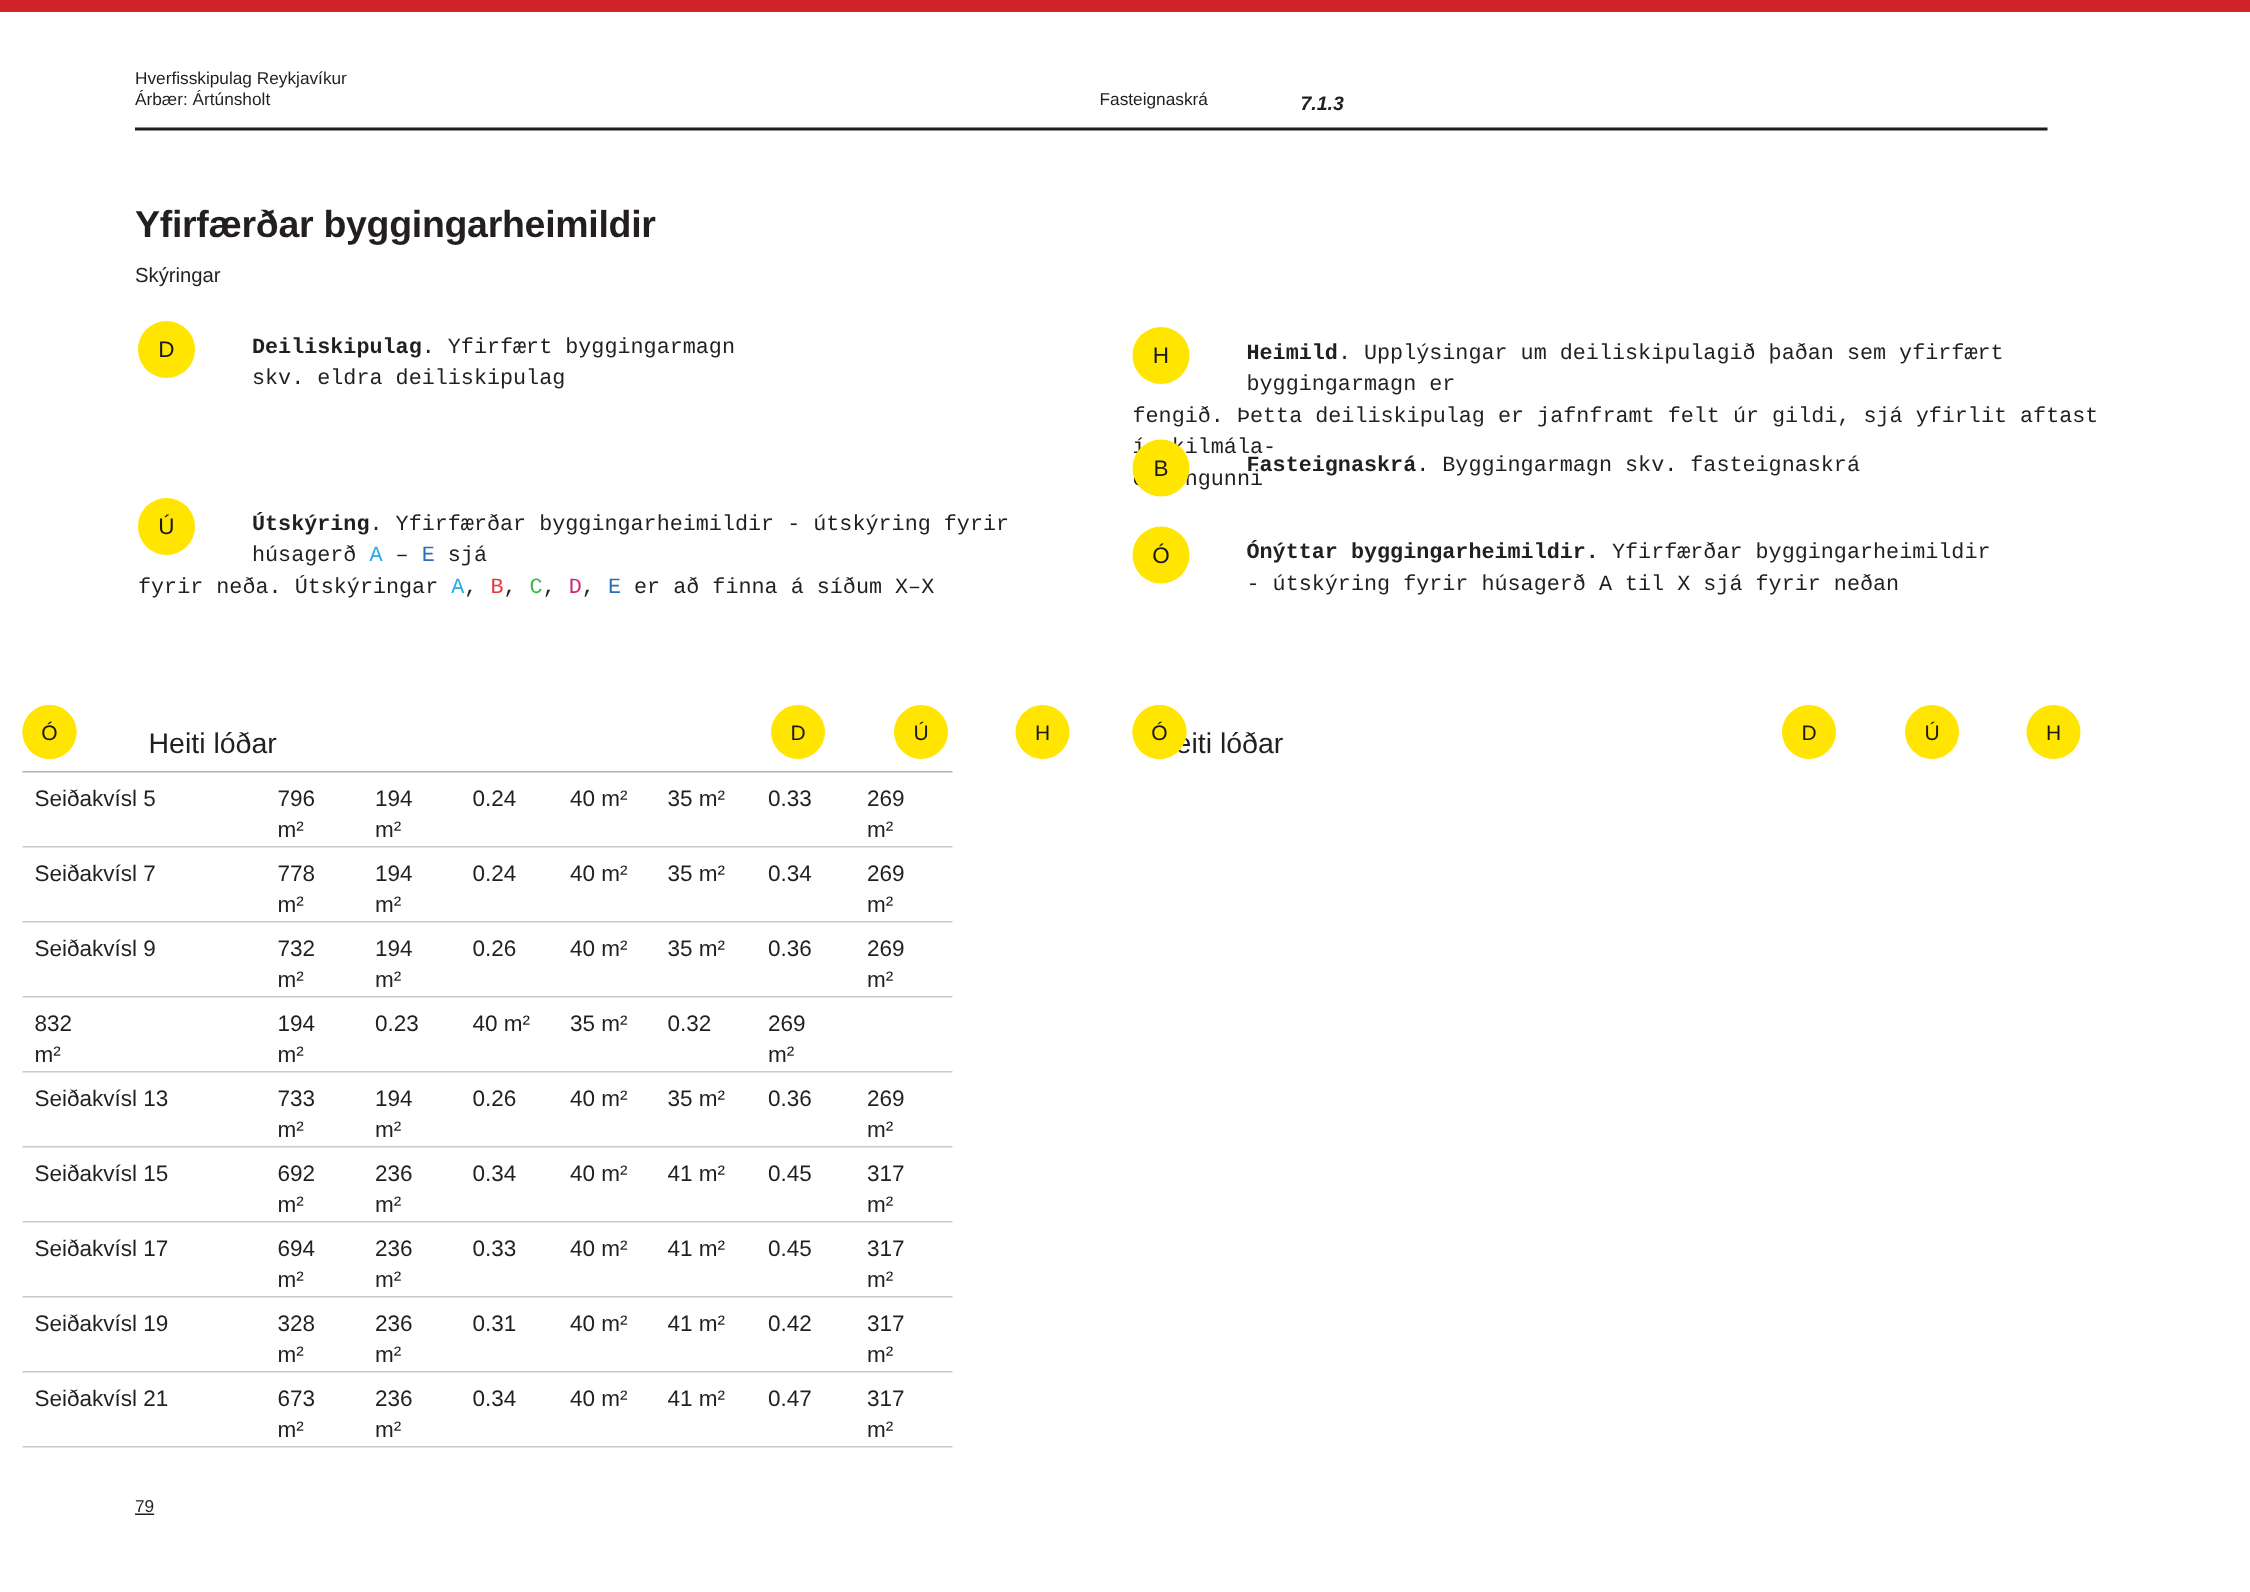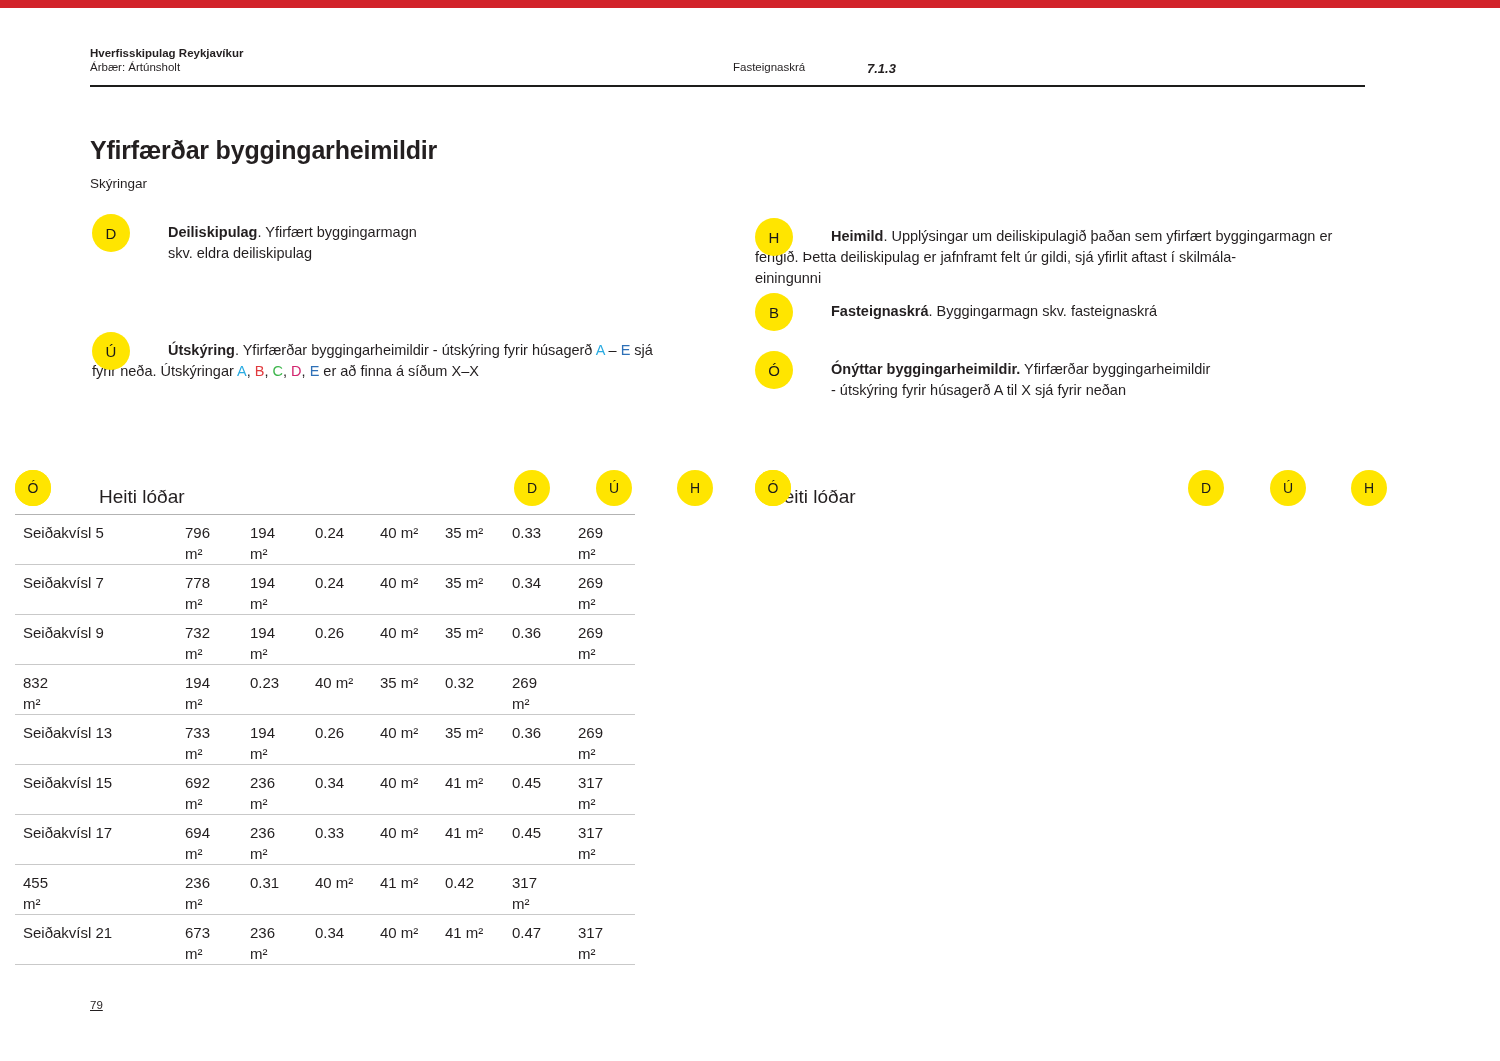--- a/index.html
+++ b/index.html
@@ -9,35 +9,35 @@
     --rule:#c9c9c9;
   }
   html,body{margin:0;padding:0;}
   body{
     width:1500px;height:1061px;position:relative;background:#ffffff;
     font-family:"Liberation Sans",sans-serif;color:var(--ink);overflow:hidden;
     -webkit-font-smoothing:antialiased;
   }
   .redbar{position:absolute;top:0;left:0;width:1500px;height:8px;background:var(--red);}
   .brand{position:absolute;left:90px;top:46px;font-size:11.5px;line-height:14px;}
-  .brand .b1{font-weight:bold;}
+  .brand .b1{font-weight:normal;}
   .meta-label{position:absolute;left:733px;top:61px;font-size:11.5px;}
   .meta-value{position:absolute;left:867px;top:61px;font-size:13px;font-weight:bold;font-style:italic;}
   .toprule{position:absolute;left:90px;top:85px;width:1275px;height:2px;background:#1d1d1b;}
   .title{position:absolute;left:90px;top:136px;font-size:25px;font-weight:bold;letter-spacing:-0.2px;}
   .subtitle{position:absolute;left:90px;top:176px;font-size:13.5px;font-weight:normal;}
 
   .circle-badge{
     width:38px;height:38px;border-radius:50%;background:var(--yellow);
     display:flex;align-items:center;justify-content:center;
     font-size:15px;color:#1a1a1a;box-sizing:border-box;
   }
   .legend-item{position:absolute;font-size:14.5px;line-height:21px;}
   .legend-item .circle-badge{position:absolute;left:0;top:0;}
-  .legend-lines{padding-top:8px;}
+  .legend-lines{padding-top:8px;font-family:Liberation Mono, monospace;}
   .legend-line{min-height:21px;}
   .legend-line.ind{padding-left:76px;}
   .bld{font-weight:bold;}
   #leg-d{left:92px;top:214px;width:590px;}
   #leg-u{left:92px;top:332px;width:600px;}
   #leg-h{left:755px;top:218px;width:650px;}
   #leg-b{left:755px;top:293px;width:650px;}
   #leg-o{left:755px;top:351px;width:650px;}
 
   .tbl{position:absolute;top:466px;}
@@ -323,21 +323,24 @@
         <div class="tcell">
           <div>0.45</div>
         </div>
         <div class="tcell">
           <div>317</div>
           <div>m²</div>
         </div>
       </div>
       <div class="trow">
         <div class="tcell">
-          <div>455</div>
+          <div>Seiðakvísl 19</div>
+        </div>
+        <div class="tcell">
+          <div>328</div>
           <div>m²</div>
         </div>
         <div class="tcell">
           <div>236</div>
           <div>m²</div>
         </div>
         <div class="tcell">
           <div>0.31</div>
         </div>
         <div class="tcell">

